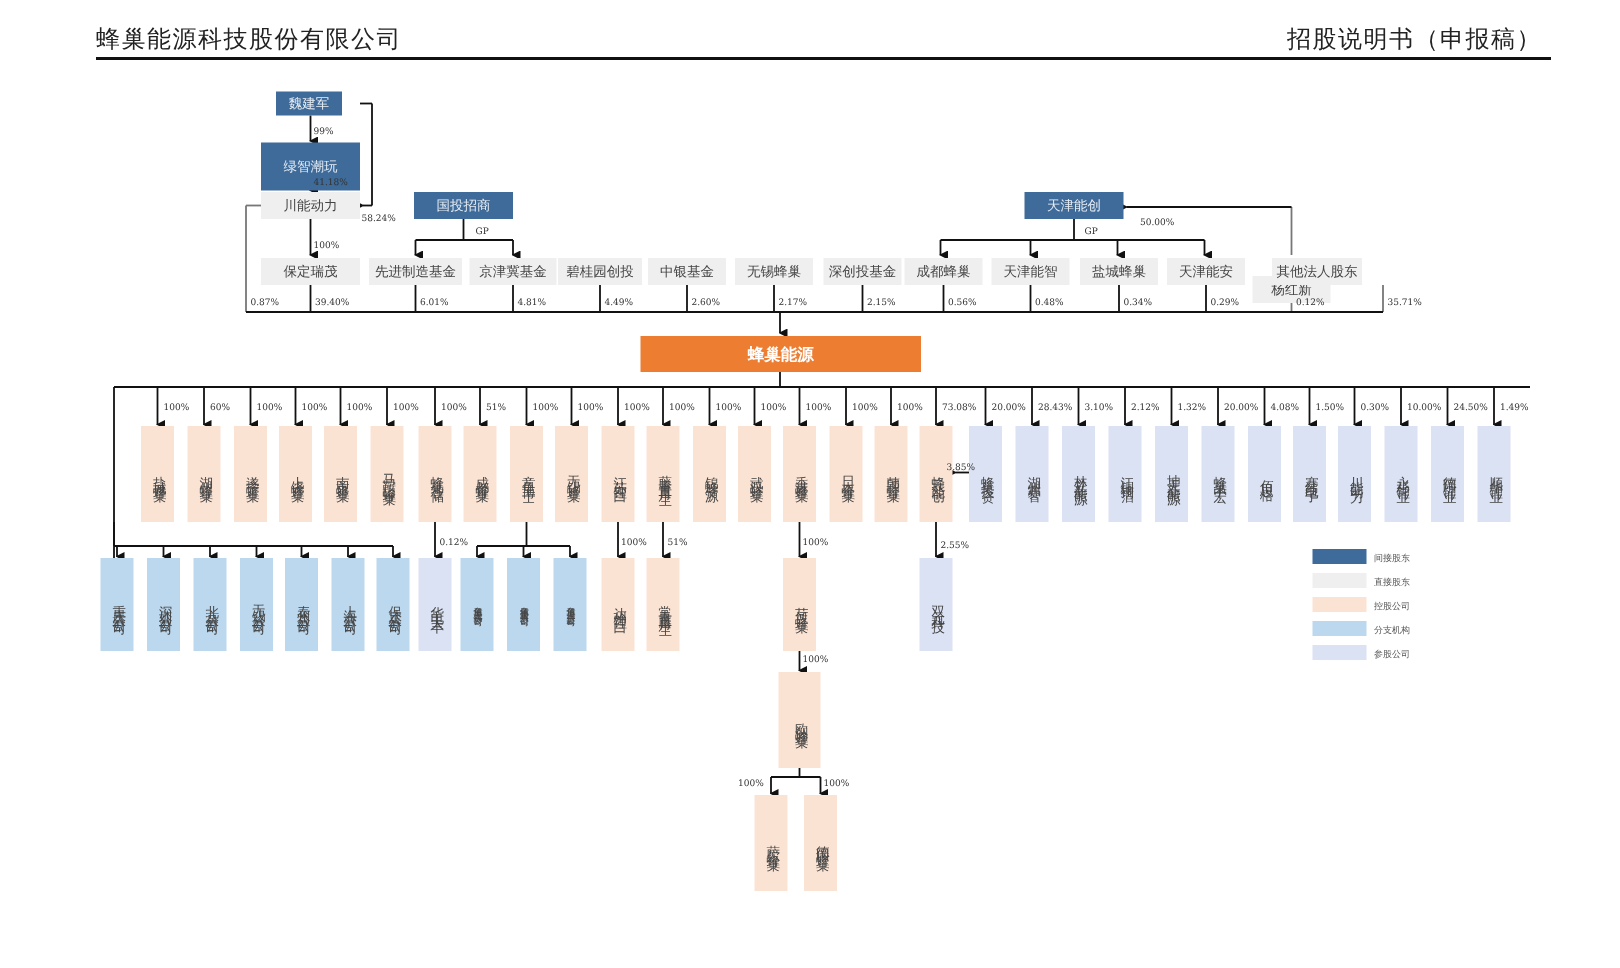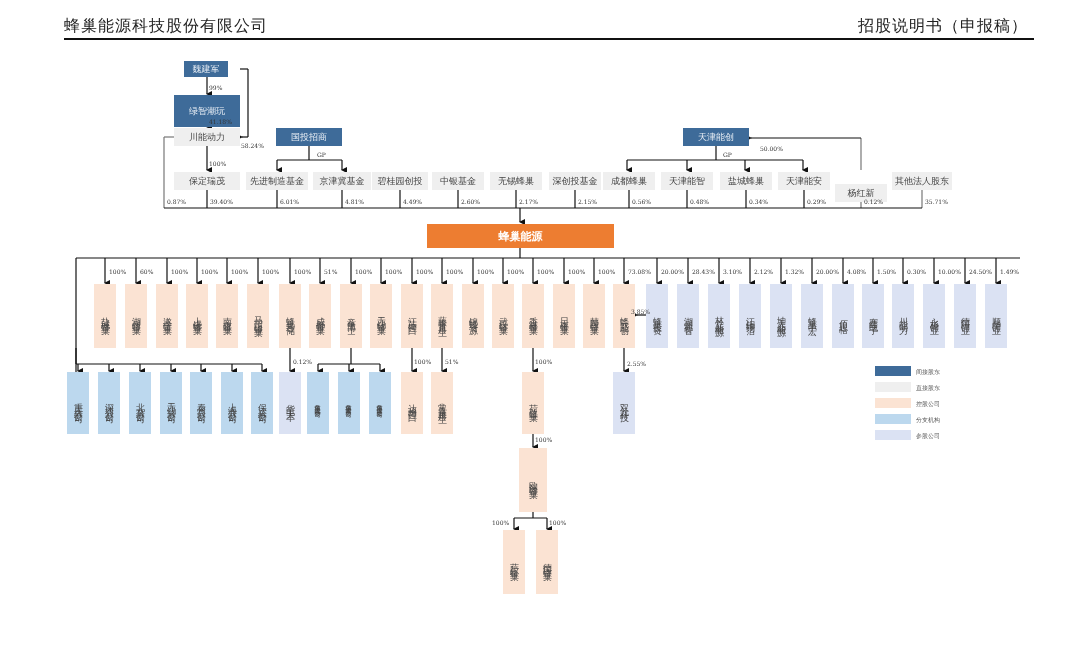--- a/index.html
+++ b/index.html
@@ -203,21 +203,21 @@
     </div>
     <div class="pct" style="left: 749px; top: 198px;">0.34%</div>
     <div class="box dir" style="left: 778px; top: 172px; width: 52px; height: 18px;">
       <span>天津能安</span>
     </div>
     <div class="pct" style="left: 807px; top: 198px;">0.29%</div>
     <div class="box dir" style="left: 835px; top: 184px; width: 52px; height: 18px;">
       <span>杨红新</span>
     </div>
     <div class="pct" style="left: 864px; top: 198px;">0.12%</div>
-    <div class="box dir" style="left: 892px; top: 172px; width: 60px; height: 18px;">
+    <div class="box dir" style="left: 848px; top: 172px; width: 60px; height: 18px;">
       <span>其他法人股东</span>
     </div>
     <div class="pct" style="left: 925px; top: 198px;">35.71%</div>
   </div>
 <div class="pct" style="left:167px;top:198px">0.87%</div>
 
 <div class="box main" style="left:427px;top:224px;width:187px;height:24px">
     <span>蜂巢能源</span>
   </div>
 

